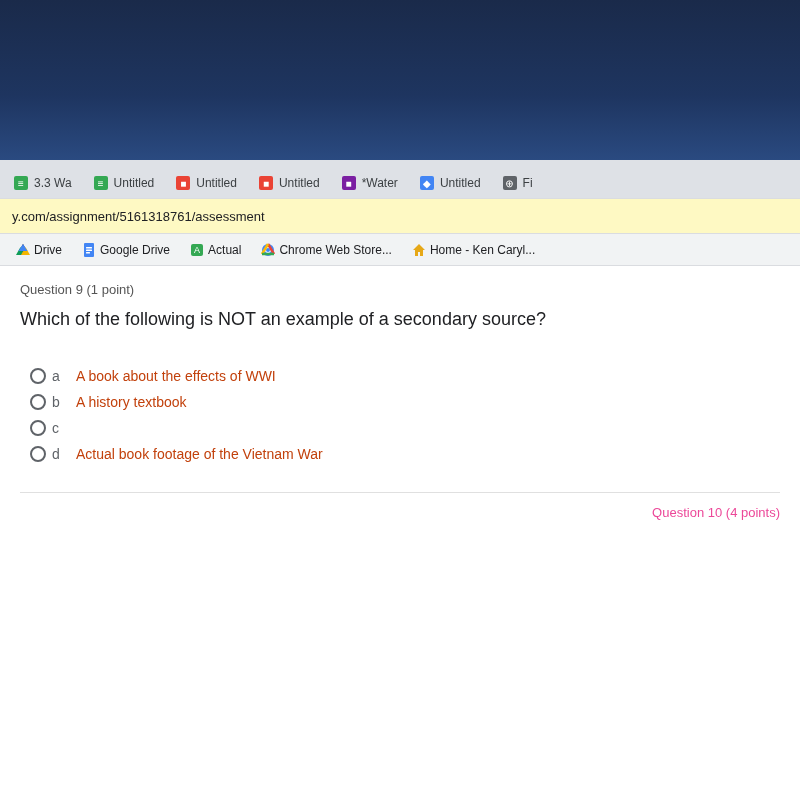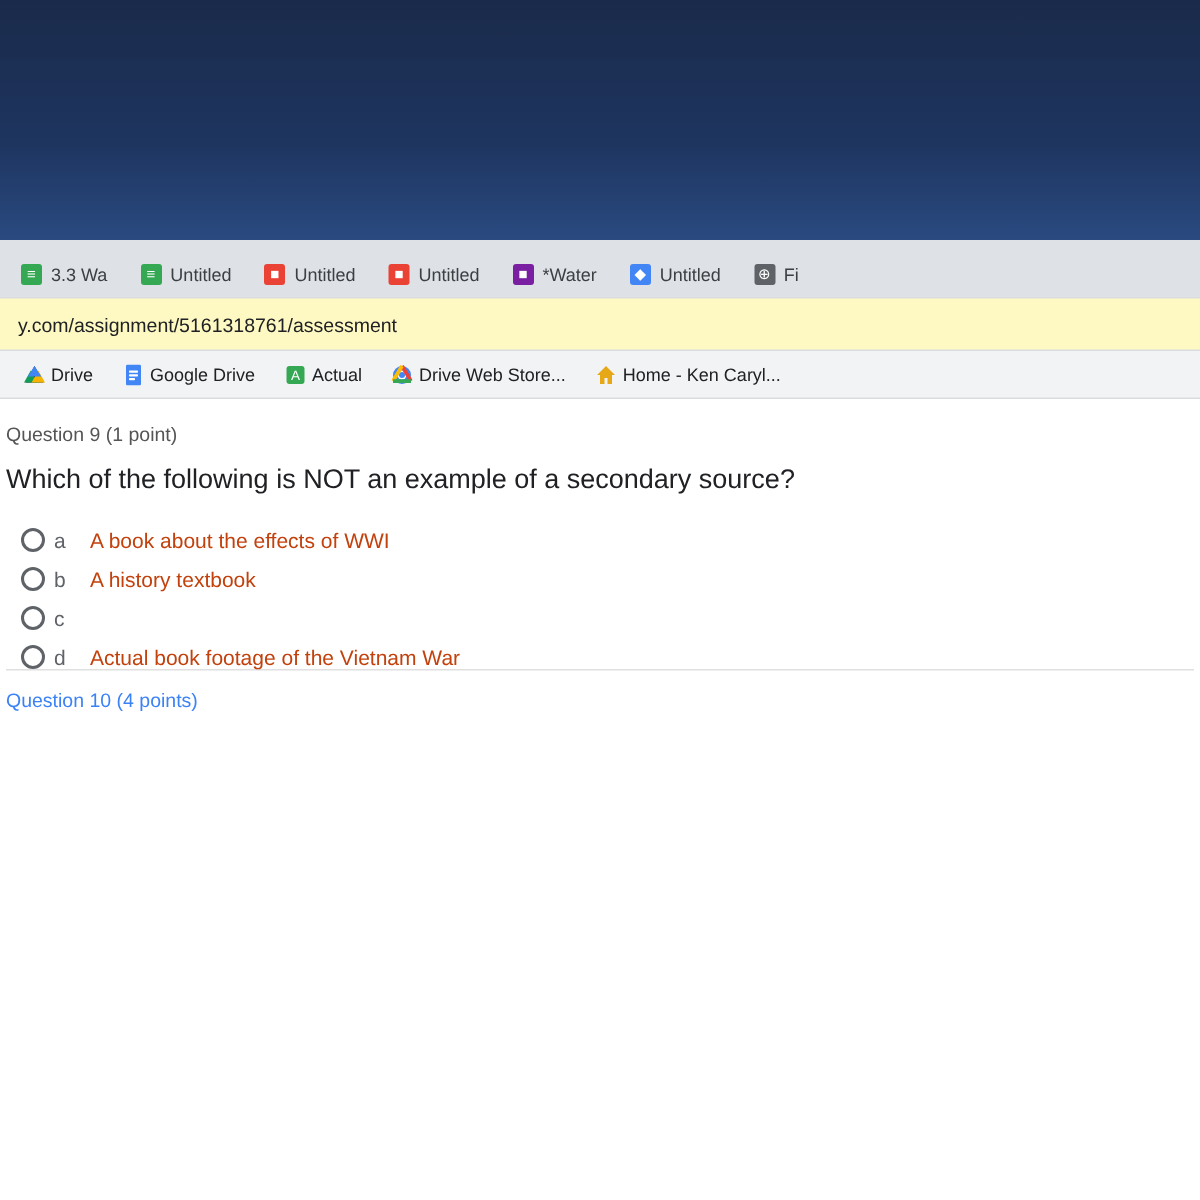--- a/index.html
+++ b/index.html
@@ -110,34 +110,34 @@
       height: 14px;
       display: flex;
       align-items: center;
       justify-content: center;
       font-size: 12px;
     }
 
     
     .content-area {
       background: #fff;
-      padding: 16px 4px;
+      padding: 16px 20px;
     }
 
     .question-header {
       font-size: 13px;
       color: #555;
       margin-bottom: 10px;
     }
 
     .question-text {
       font-size: 18px;
       color: #202124;
       font-weight: 400;
-      margin-bottom: 20px;
+      margin-bottom: 36px;
       line-height: 1.4;
     }
 
     .options-list {
       display: flex;
       flex-direction: column;
       gap: 10px;
       margin-left: 10px;
     }
 
@@ -169,24 +169,26 @@
       color: #5f6368;
       width: 10px;
     }
 
     .option-text {
       font-size: 14px;
       color: #c2410c;
     }
 
     .question-10-preview {
+      margin-top: 30px;
       font-size: 13px;
-      color: #3b82f6;
+      color: #ec4899;
       border-top: 1px solid #e0e0e0;
       padding-top: 12px;
+      text-align: right;
     }
 
     .drive-icon {
       font-size: 14px;
     }
   </style>
 </head>
 <body>
 
 <div class="top-bezel"></div>
@@ -264,21 +266,21 @@
     <span class="bm-icon">
       <svg width="14" height="14" viewBox="0 0 14 14">
         <circle cx="7" cy="7" r="6" fill="#4285F4"></circle>
         <circle cx="7" cy="7" r="3" fill="white"></circle>
         <circle cx="7" cy="7" r="2" fill="#4285F4"></circle>
         <path d="M7,1 L13,11" stroke="#EA4335" stroke-width="2.5" fill="none"></path>
         <path d="M7,1 L1,11" stroke="#FBBC05" stroke-width="2.5" fill="none"></path>
         <path d="M1,11 L13,11" stroke="#34A853" stroke-width="2.5" fill="none"></path>
       </svg>
     </span>
-    <span>Drive Web Store...</span>
+    <span>Chrome Web Store...</span>
   </div>
   <div class="bookmark-item">
     <span class="bm-icon">
       <svg width="14" height="14" viewBox="0 0 14 14">
         <polygon points="7,1 13,7 11,7 11,13 8,13 8,9 6,9 6,13 3,13 3,7 1,7" fill="#e6a817"></polygon>
       </svg>
     </span>
     <span>Home - Ken Caryl...</span>
   </div>
 </div>

